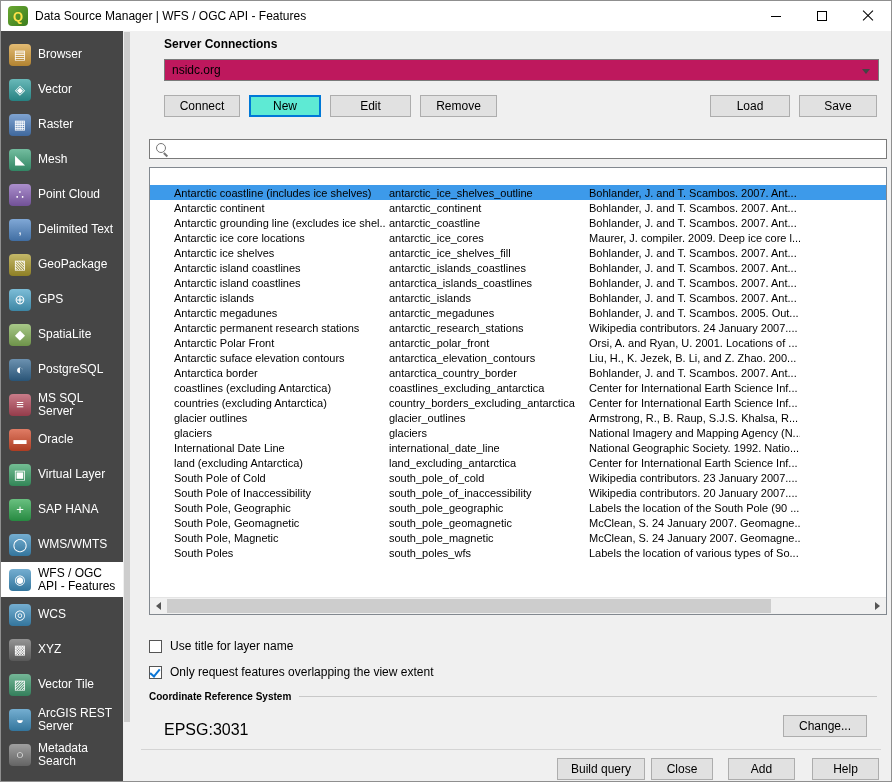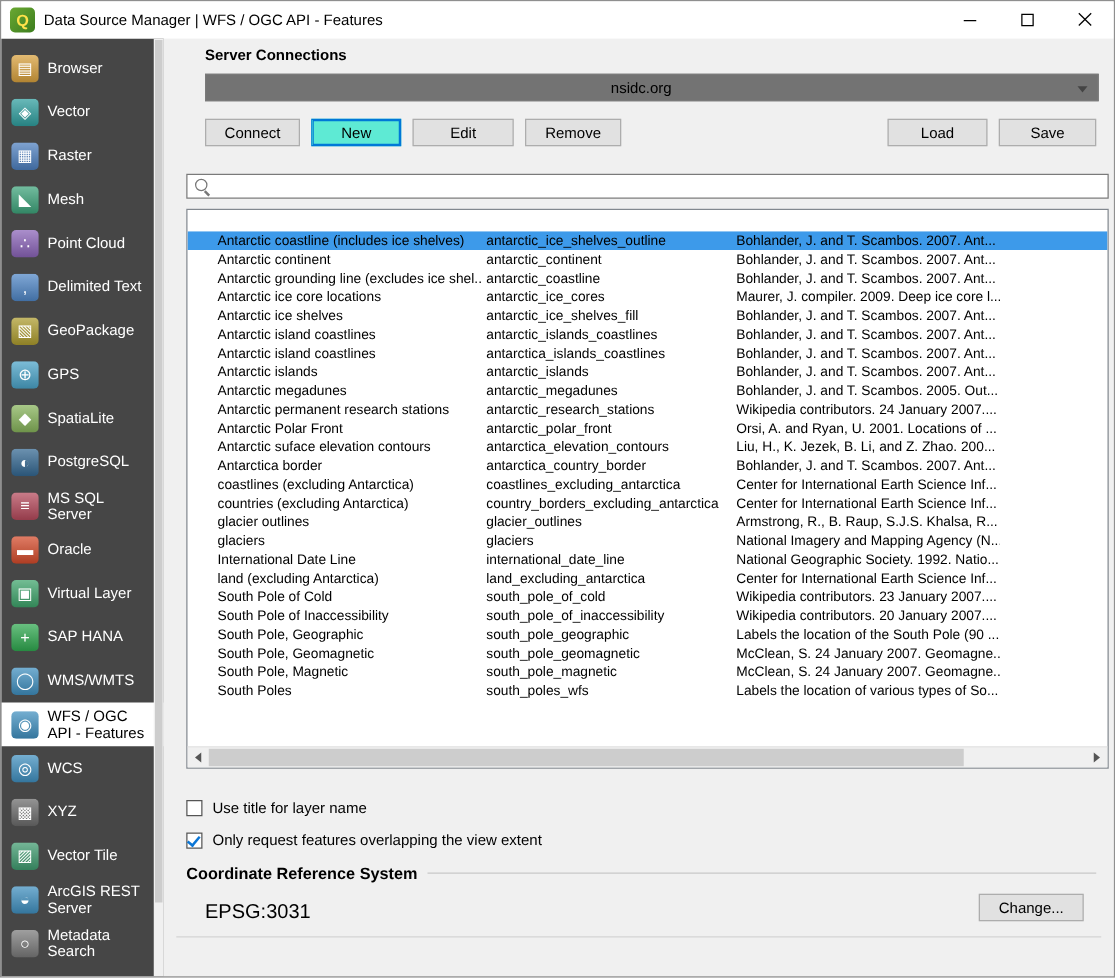--- a/index.html
+++ b/index.html
@@ -41,22 +41,22 @@
   .sb-scroll { position: absolute; top: 30px; left: 122px; width: 8px; bottom: 0;
                background: #f0f0f0; }
   .sb-scroll .vthumb { position: absolute; top: 1px; left: 1px; right: 1px; height: 92%;
                        background: #cdcdcd; }
 
   
   .content { position: absolute; top: 30px; left: 130px; right: 0; bottom: 0; background: #f0f0f0; }
   .sec { position: absolute; left: 33px; top: 6px; font-weight: bold; font-size: 12px; color: #000; }
 
   .combo { position: absolute; left: 33px; top: 28px; width: 715px; height: 22px;
-           background: #737373; border: 1px solid #7a7a7a; display: flex; align-items: center;
-           padding: 0 24px 0 7px; font-size: 12px; cursor: pointer; justify-content: center; }
+           background: #be185d; border: 1px solid #7a7a7a; display: flex; align-items: center;
+           padding: 0 24px 0 7px; font-size: 12px; cursor: pointer; }
   .combo-arrow { position: absolute; right: 8px; top: 9px; width: 0; height: 0;
                  border-left: 4px solid transparent; border-right: 4px solid transparent;
                  border-top: 5px solid #444; }
 
   .btn { background: #e1e1e1; border: 1px solid #adadad; font-family: "Liberation Sans", sans-serif;
          font-size: 12px; height: 22px; color: #000; cursor: pointer; }
   .btn.focused { background: #5eead4; border-color: #0078d7; box-shadow: inset 0 0 0 1px #0078d7; }
   .btnrow { position: absolute; left: 33px; top: 64px; right: 14px; display: flex; gap: 9px; }
   .w-connect { width: 76px; } .w-new { width: 72px; } .w-edit { width: 81px; }
   .w-remove { width: 77px; } .w-load { width: 80px; } .w-save { width: 78px; }
@@ -108,21 +108,21 @@
               font-size: 12px; color: #000; cursor: pointer; }
   .check1 { top: 608px; }
   .check2 { top: 634px; }
   .cb { width: 13px; height: 13px; background: #fff; border: 1px solid #555; position: relative; flex: 0 0 13px; }
   .cb.checked::after { content: ""; position: absolute; left: 2px; top: 0px; width: 4px; height: 8px;
                        border-right: 2px solid #0b76d6; border-bottom: 2px solid #0b76d6;
                        transform: rotate(40deg); }
 
   .crs-header { position: absolute; left: 18px; top: 660px; right: 14px; display: flex;
                 align-items: center; gap: 8px; }
-  .crs-header .lbl { font-weight: bold; font-size: 13px; color: #000; white-space: nowrap; }
+  .crs-header .lbl { font-weight: bold; font-size: 10px; color: #000; white-space: nowrap; }
   .crs-header .line { flex: 1; height: 1px; background: #c8c8c8; }
   .crs-value { position: absolute; left: 33px; top: 690px; font-size: 16px; color: #000; }
   .change-btn { position: absolute; left: 652px; top: 684px; width: 84px; }
 
   .fsep { position: absolute; left: 10px; right: 10px; top: 718px; height: 1px; background: #d4d4d4; }
   .footer { position: absolute; top: 727px; right: 12px; height: 22px; display: flex; align-items: center; }
   .w-buildquery { width: 88px; margin-right: 6px; }
   .w-close { width: 62px; margin-right: 15px; }
   .w-add { width: 67px; margin-right: 17px; }
   .w-help { width: 67px; }
@@ -439,15 +439,21 @@
     </div>
 
     <div class="crs-header">
       <span class="lbl">Coordinate Reference System</span>
       <span class="line"></span>
     </div>
     <div class="crs-value">EPSG:3031</div>
     <button class="btn change-btn">Change...</button>
 
     <div class="fsep"></div>
+    <div class="footer">
+      <button class="btn w-buildquery">Build query</button>
+      <button class="btn w-close">Close</button>
+      <button class="btn w-add">Add</button>
+      <button class="btn w-help">Help</button>
+    </div>
 
   </main>
 </div>
 
 </body></html>

